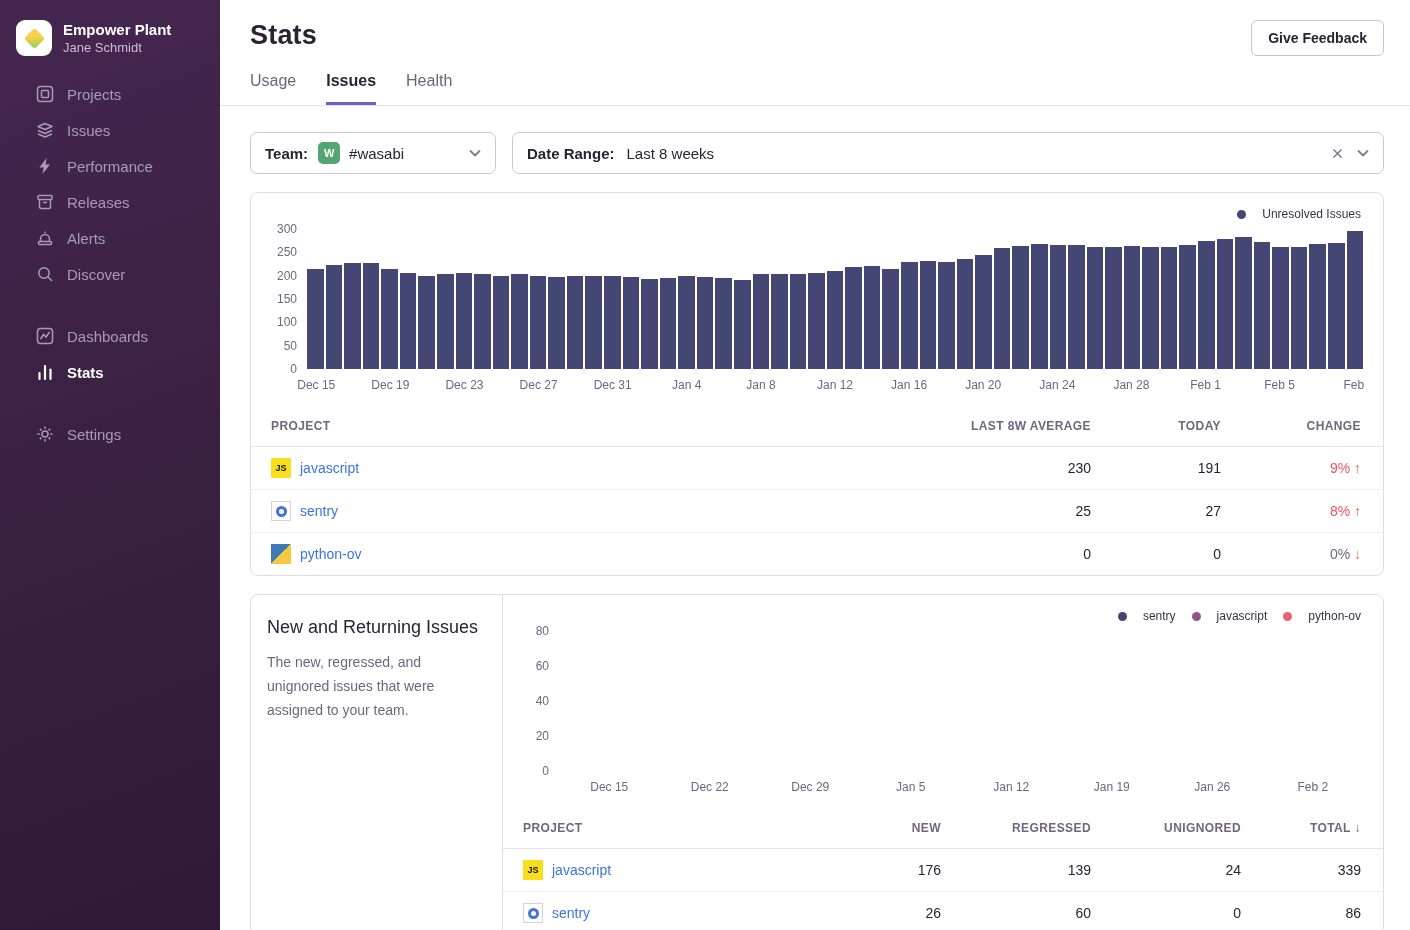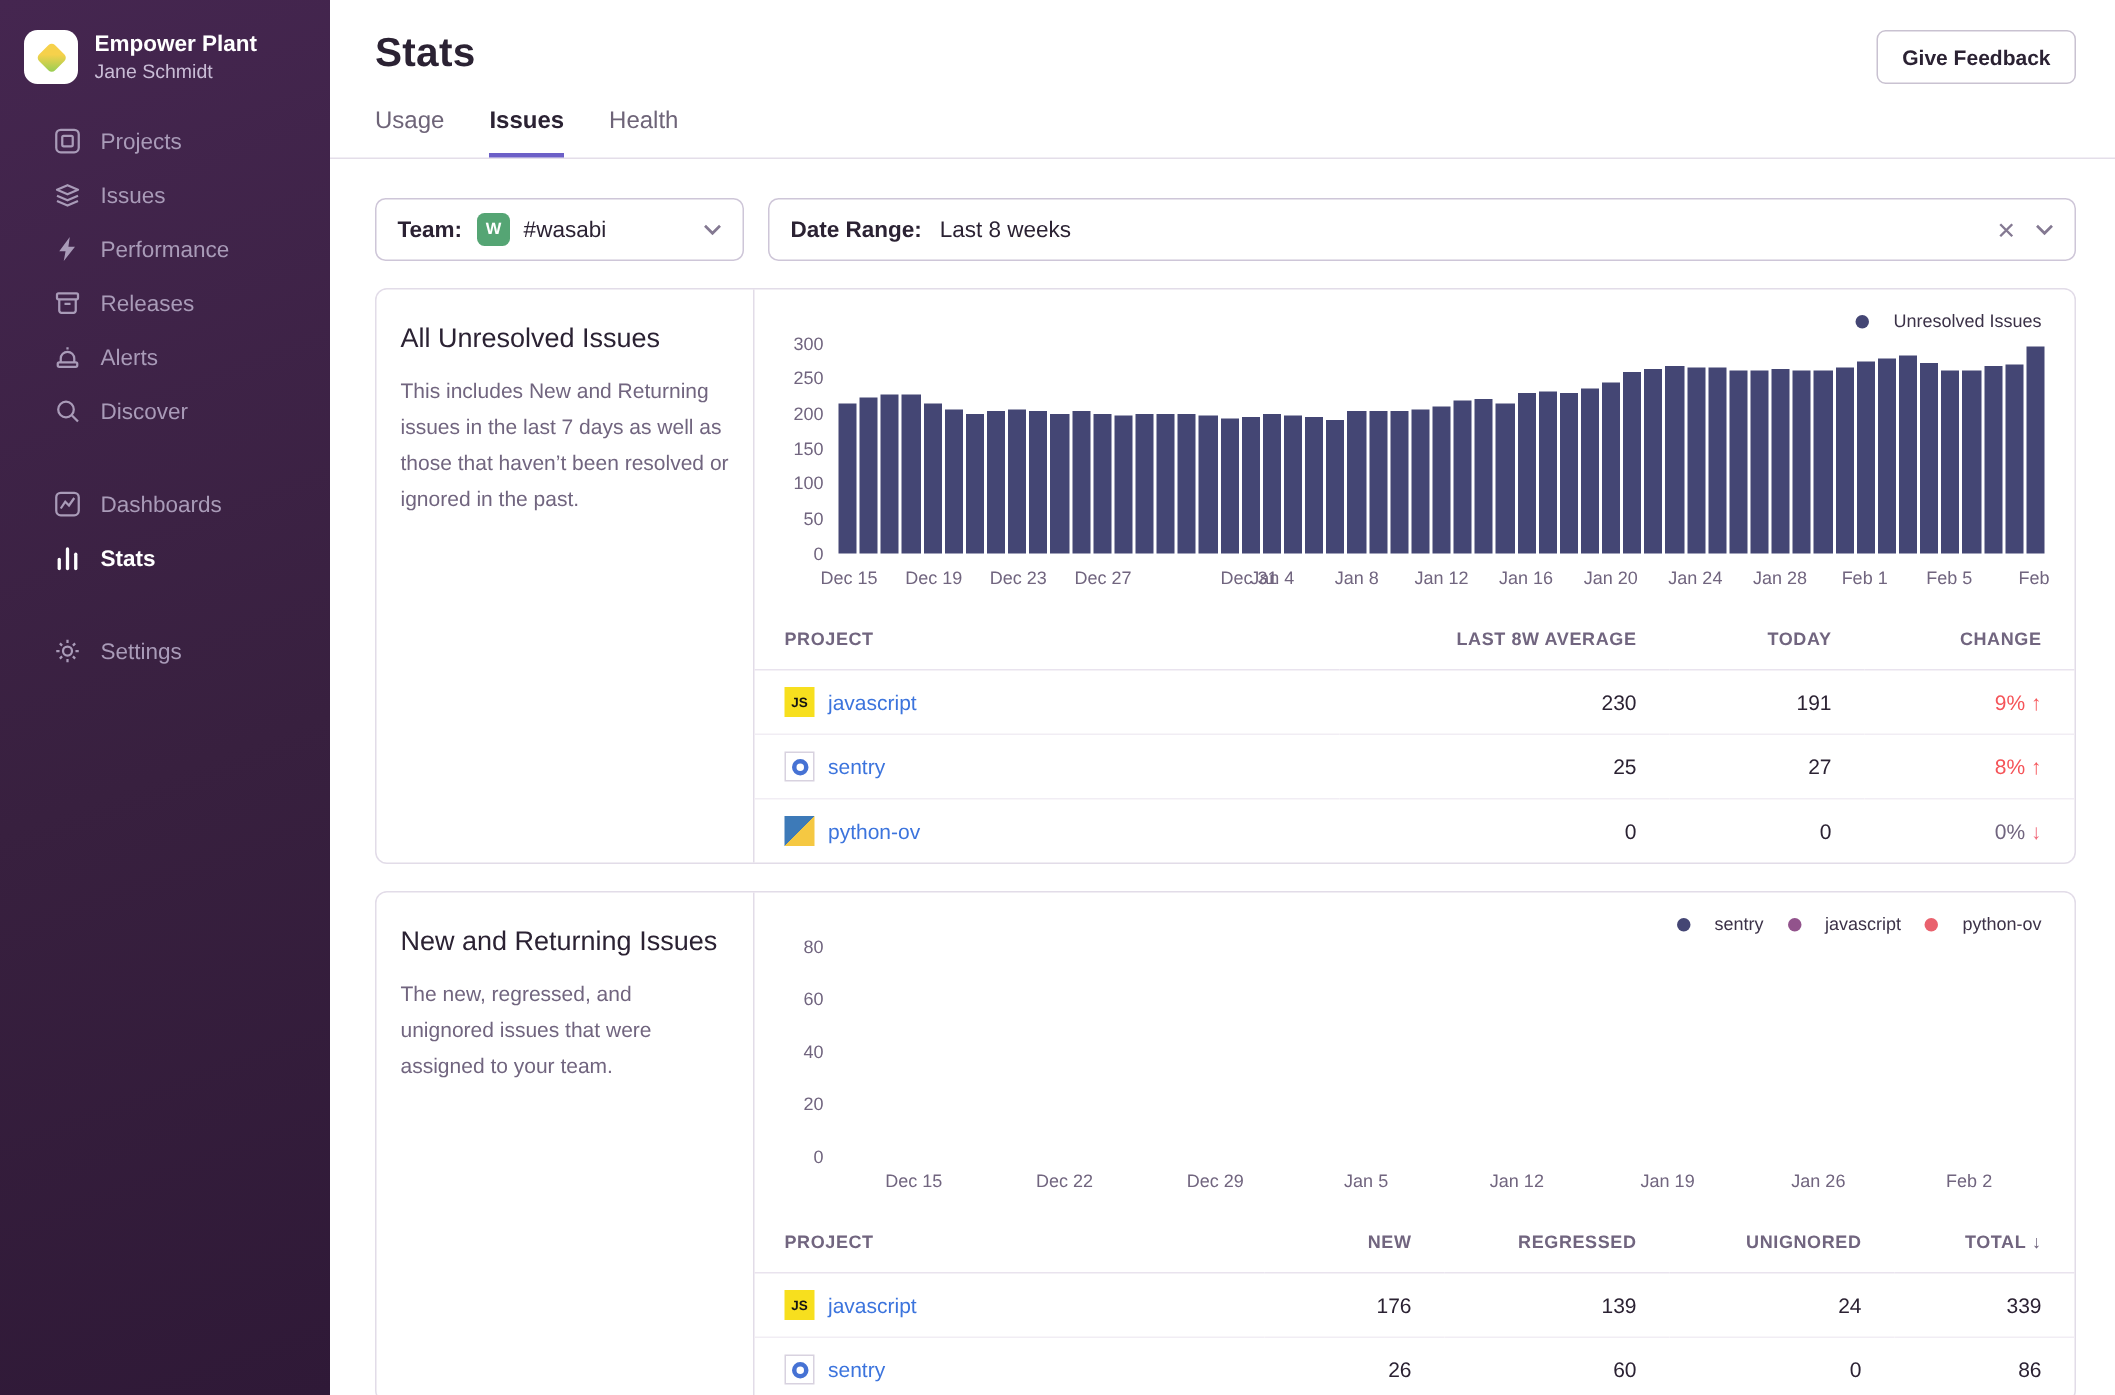--- a/index.html
+++ b/index.html
@@ -229,24 +229,20 @@
         </span>
         <span class="icon-gray">
           <svg width="12" height="8" viewBox="0 0 12 8" fill="none">
               <path d="M1 1.5 6 6.5 11 1.5" stroke="currentColor" stroke-width="1.8"></path>
             </svg>
         </span>
       </div>
     </div>
 
     <section class="panel">
-      <div class="panel-left">
-        <h2 class="panel-title">All Unresolved Issues</h2>
-        <p class="panel-desc">This includes New and Returning issues in the last 7 days as well as those that haven’t been resolved or ignored in the past.</p>
-      </div>
       <div class="panel-right">
         <div class="chart-wrap">
           <div class="legend">
               <span class="legend-item">
                 <span class="legend-dot" style="background:#444674"></span>
                 <span>Unresolved Issues</span>
               </span>
             </div>
           <div class="chart">
             <div class="yaxis plot-h">
@@ -316,21 +312,21 @@
                   <div class="bar" style="height: 87.3333%; background: rgb(68, 70, 116);"></div>
                   <div class="bar" style="height: 89.3333%; background: rgb(68, 70, 116);"></div>
                   <div class="bar" style="height: 90%; background: rgb(68, 70, 116);"></div>
                   <div class="bar" style="height: 98.3333%; background: rgb(68, 70, 116);"></div>
                 </div>
               <div class="xaxis">
                   <span class="xlabel" style="left: 0.877193%;">Dec 15</span>
                   <span class="xlabel" style="left: 7.89474%;">Dec 19</span>
                   <span class="xlabel" style="left: 14.9123%;">Dec 23</span>
                   <span class="xlabel" style="left: 21.9298%;">Dec 27</span>
-                  <span class="xlabel" style="left: 28.9474%; margin-left: 41px;">Dec 31</span>
+                  <span class="xlabel" style="left: 28.9474%;">Dec 31</span>
                   <span class="xlabel" style="left: 35.9649%;">Jan 4</span>
                   <span class="xlabel" style="left: 42.9825%;">Jan 8</span>
                   <span class="xlabel" style="left: 50%;">Jan 12</span>
                   <span class="xlabel" style="left: 57.0175%;">Jan 16</span>
                   <span class="xlabel" style="left: 64.0351%;">Jan 20</span>
                   <span class="xlabel" style="left: 71.0526%;">Jan 24</span>
                   <span class="xlabel" style="left: 78.0702%;">Jan 28</span>
                   <span class="xlabel" style="left: 85.0877%;">Feb 1</span>
                   <span class="xlabel" style="left: 92.1053%;">Feb 5</span>
                   <span class="xlabel" style="left: 99.1228%;">Feb</span>

